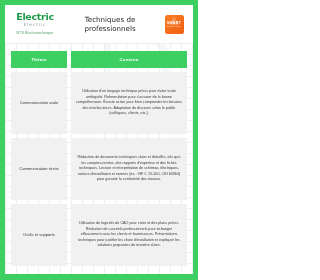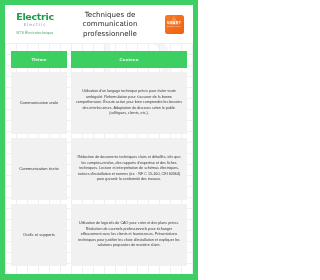--- a/index.html
+++ b/index.html
@@ -237,22 +237,21 @@
 
     <div id="header">
 
       <div id="brand-block">
         <span class="brand-name">Electric</span>
         <span class="brand-sub">Electric</span>
         <span class="brand-tagline">BTS Électrotechnique</span>
       </div>
 
       <div id="title-block">
-        <span class="title-line">Techniques de communication</span>
-        <span class="title-line">professionnelle</span>
+        <span class="title-line">Techniques de professionnels</span>
       </div>
 
       <div id="badge-block">
         <div id="badge">
           <span class="badge-mark"></span>
           <span class="badge-name">SMART</span>
           <span class="badge-sub">ELECTRIC</span>
         </div>
       </div>
 

